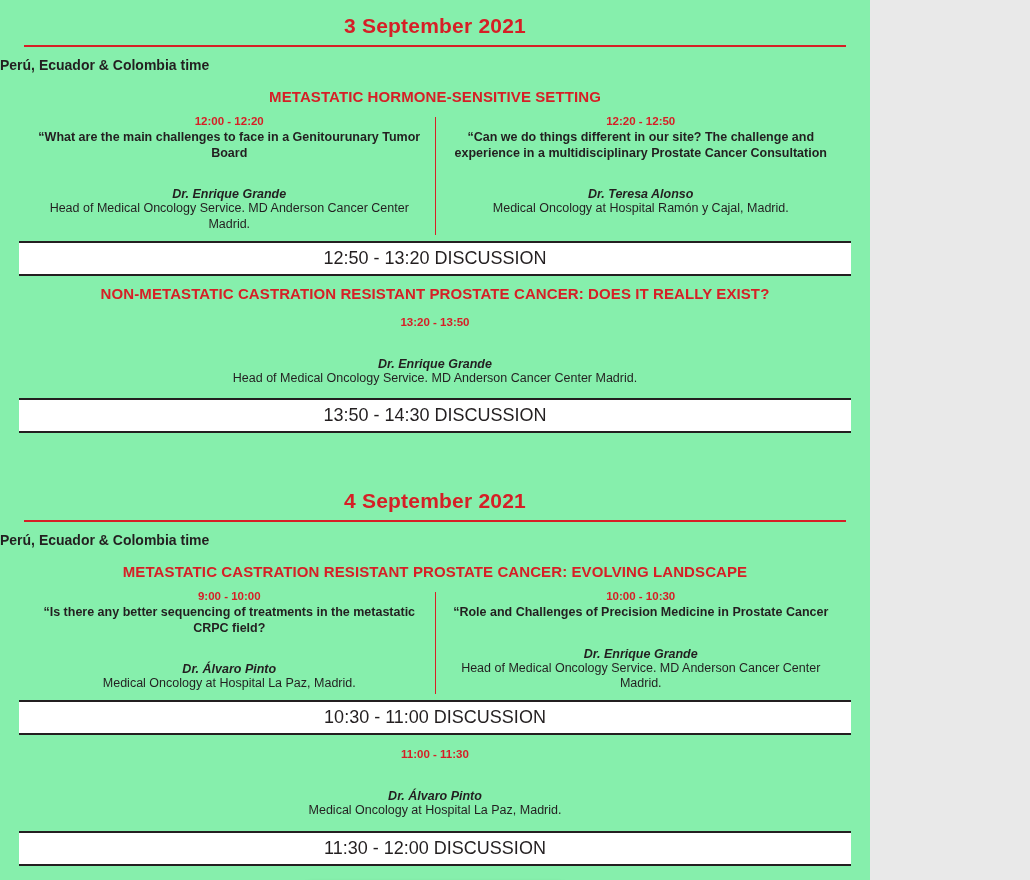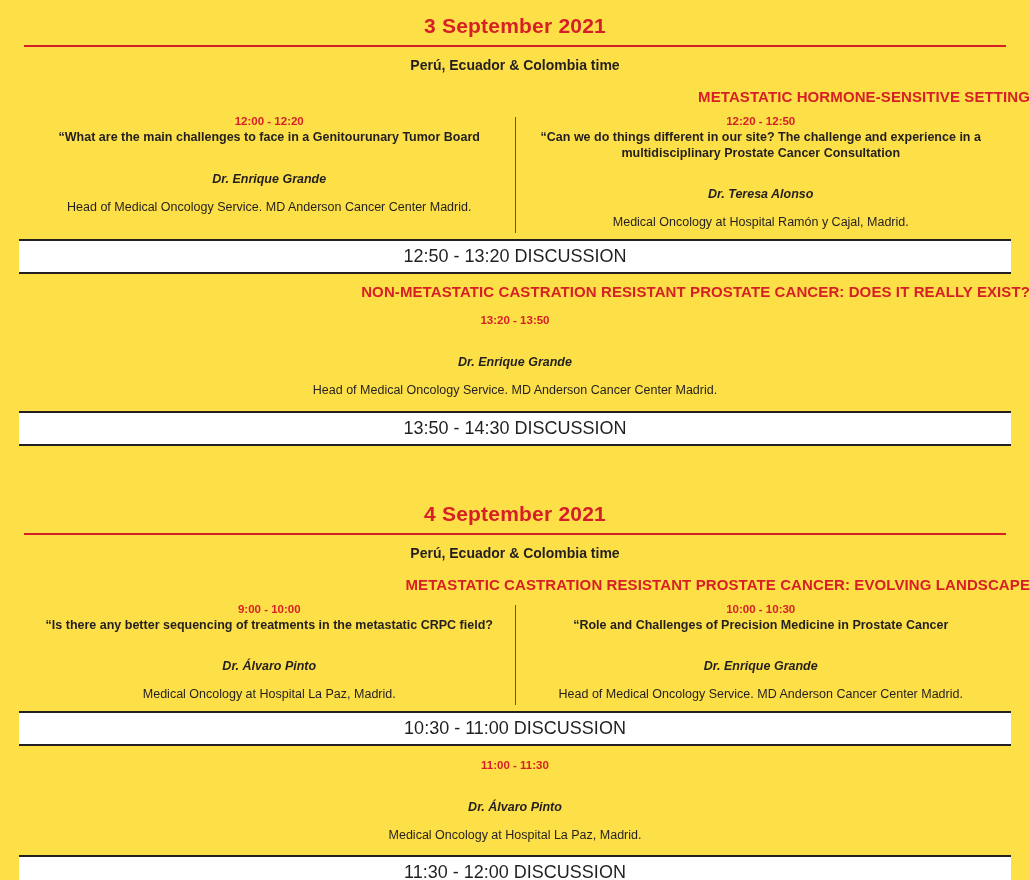--- a/index.html
+++ b/index.html
@@ -8,48 +8,48 @@
   }
   body {
     width: 1030px;
     height: 880px;
     background: #e9e9e9;
     font-family: "Liberation Sans", sans-serif;
     color: #231f20;
     overflow: hidden;
   }
   .page {
-    width: 1030px;
+    width: 870px;
     height: 880px;
     position: relative;
-    background: #fde047;
+    background: #86efac;
   }
   .day-title {
     text-align: center;
     color: #d61f26;
     font-size: 21px;
     font-weight: bold;
     letter-spacing: 0.2px;
     padding-top: 14px;
     padding-bottom: 7px;
   }
   .rule {
     height: 2px;
     background: #d61f26;
     margin: 0 24px;
   }
   .zone {
-    text-align: center;
+    text-align: left;
     font-size: 14px;
     font-weight: bold;
     color: #231f20;
     padding: 10px 0 6px 0;
   }
   .section-title {
-    text-align: right;
+    text-align: center;
     color: #d61f26;
     font-size: 15px;
     font-weight: bold;
     padding: 9px 0 10px 0;
     letter-spacing: 0.1px;
   }
   .two-col {
     display: flex;
     margin: 0 24px;
     align-items: stretch;
@@ -84,21 +84,20 @@
     font-weight: bold;
     font-style: italic;
     padding-top: 2px;
     color: #231f20;
     margin-top: 24px;
   }
   .affiliation {
     font-size: 12.5px;
     line-height: 1.25;
     color: #231f20;
-    margin-top: 14px;
   }
   .single-block {
     text-align: center;
     padding: 4px 60px 12px 60px;
   }
   .discussion-bar {
     margin: 0 19px;
     background: #ffffff;
     border-top: 2px solid #231f20;
     border-bottom: 2px solid #231f20;

